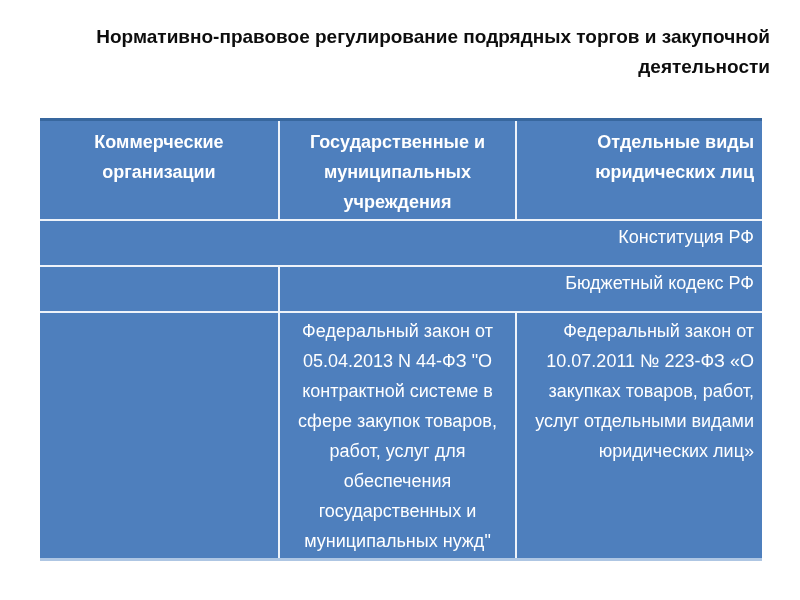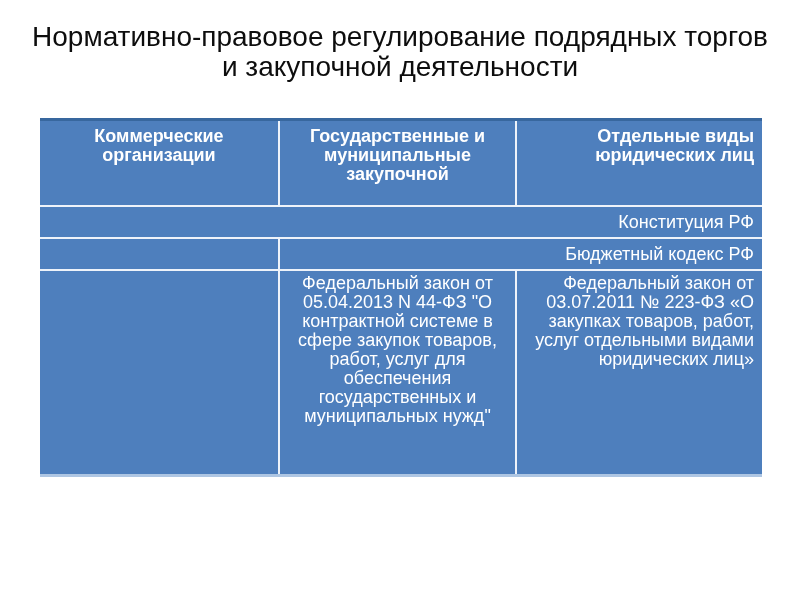--- a/index.html
+++ b/index.html
@@ -14,45 +14,45 @@
     background: #ffffff;
     font-family: "Liberation Sans", sans-serif;
     overflow: hidden;
   }
   .slide-title {
     position: absolute;
     top: 22px;
     left: 30px;
     width: 740px;
     margin: 0;
-    text-align: center;
-    font-size: 28px;
+    text-align: right;
+    font-size: 19px;
     line-height: 30px;
-    font-weight: normal;
+    font-weight: bold;
     color: #0d0d0d;
     letter-spacing: 0px;
   }
   table.reg-table {
     position: absolute;
     left: 40px;
     top: 118px;
     width: 722px;
     border-collapse: separate;
     border-spacing: 0;
     table-layout: fixed;
     border-top: 3px solid #38679e;
     border-bottom: 3px solid #aec6e3;
     background: #4e7fbd;
   }
   table.reg-table td, table.reg-table th {
     background: #4e7fbd;
     color: #ffffff;
     text-align: center;
     font-size: 18px;
-    line-height: 19px;
+    line-height: 30px;
     padding: 2px 8px;
     border-right: 2px solid #eef3fa;
     border-bottom: 2px solid #eef3fa;
     overflow: hidden;
   }
   table.reg-table .last-col {
     border-right: none;
     text-align: right;
   }
   table.reg-table tr.law-row td {
@@ -62,21 +62,21 @@
   table.reg-table th {
     font-weight: bold;
     height: 76px;
     vertical-align: top;
     padding-top: 6px;
   }
   tr.slim-row td {
     height: 28px;
     vertical-align: middle;
     padding-top: 1px;
-    padding-bottom: 1px;
+    padding-bottom: 13px;
   }
   tr.law-row td {
     height: 198px;
     vertical-align: top;
     padding-top: 3px;
   }
 </style>
 </head>
 <body>
 
@@ -86,35 +86,35 @@
 
   <table class="reg-table">
     <colgroup>
       <col style="width: 240px">
       <col style="width: 237px">
       <col style="width: 245px">
     </colgroup>
     <tbody>
       <tr>
         <th>Коммерческие организации</th>
-        <th>Государственные и муниципальные закупочной</th>
+        <th>Государственные и муниципальных учреждения</th>
         <th class="last-col">Отдельные виды юридических лиц</th>
       </tr>
 
       <tr class="slim-row">
         <td colspan="3" class="last-col">Конституция РФ</td>
       </tr>
 
 
       <tr class="slim-row">
         <td></td>
         <td colspan="2" class="last-col">Бюджетный кодекс РФ</td>
       </tr>
 
       <tr class="law-row">
         <td></td>
         <td>Федеральный закон от 05.04.2013 N 44-ФЗ "О контрактной системе в сфере закупок товаров, работ, услуг для обеспечения государственных и муниципальных нужд"</td>
-        <td class="last-col">Федеральный закон от 03.07.2011 № 223-ФЗ «О закупках товаров, работ, услуг отдельными видами юридических лиц»</td>
+        <td class="last-col">Федеральный закон от 10.07.2011 № 223-ФЗ «О закупках товаров, работ, услуг отдельными видами юридических лиц»</td>
       </tr>
     </tbody>
   </table>
 
 </div>
 
 </body></html>

